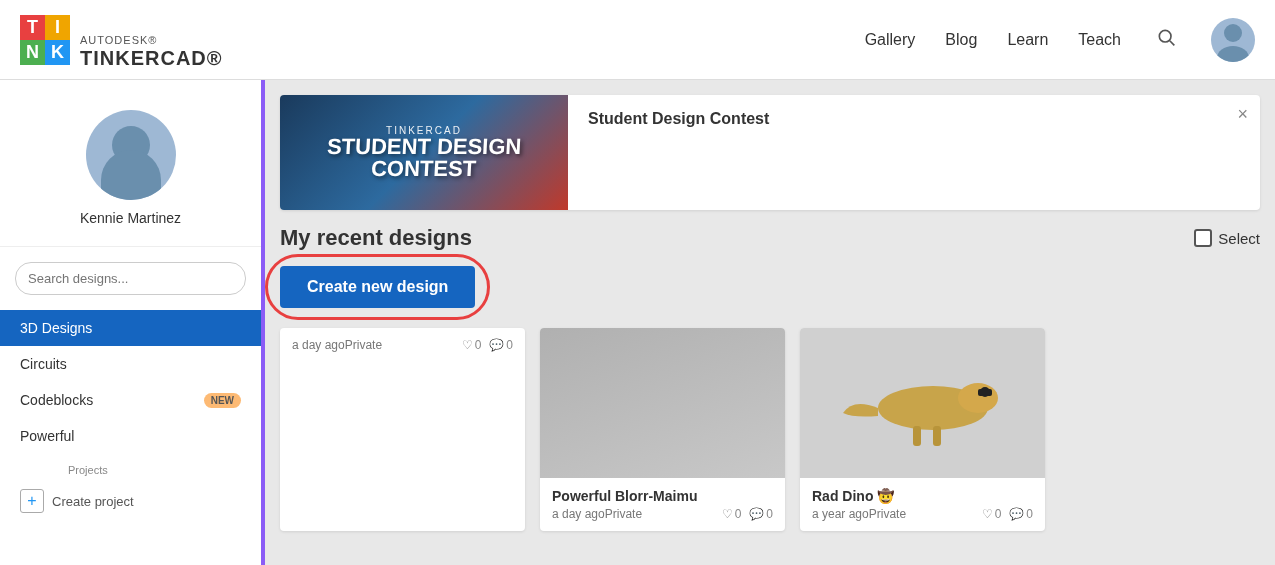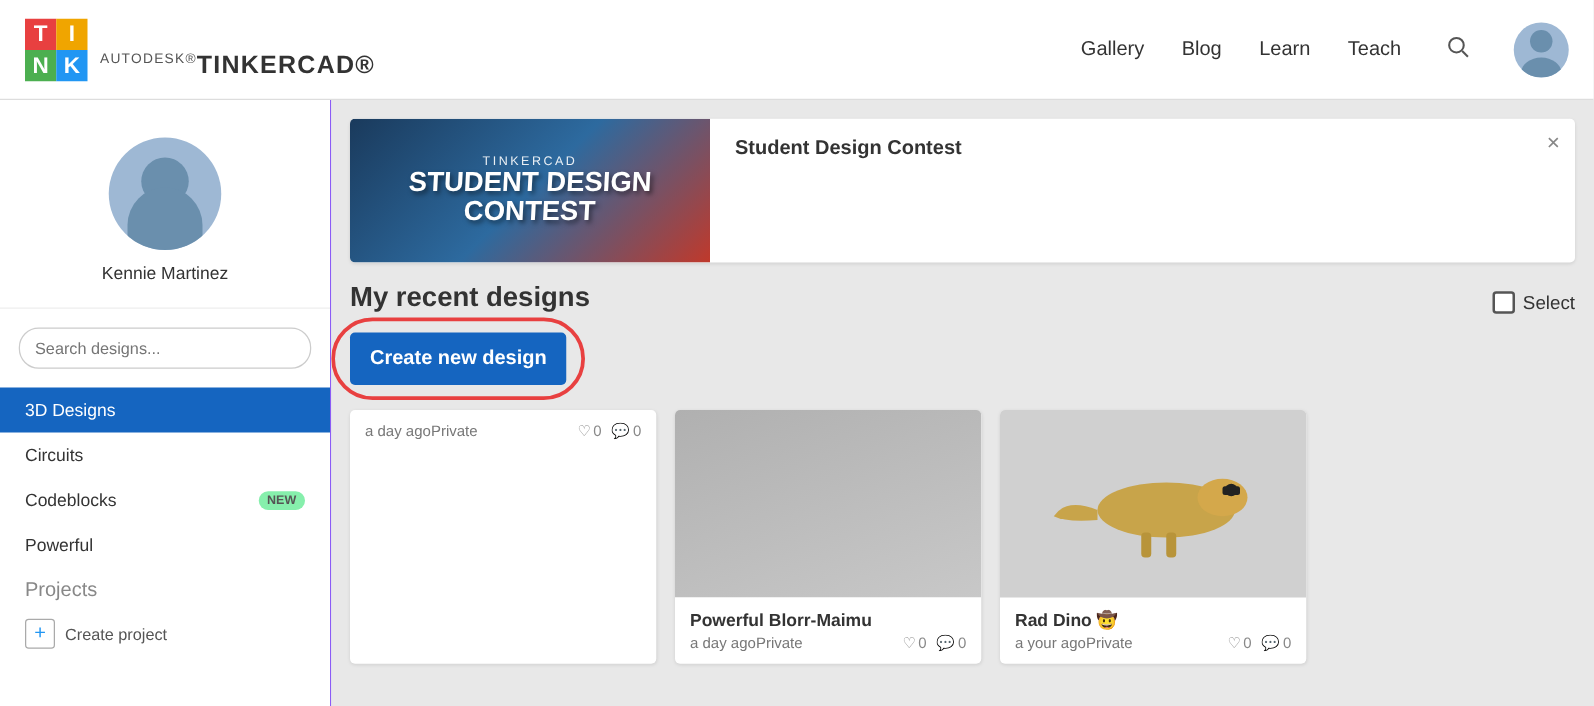--- a/index.html
+++ b/index.html
@@ -35,21 +35,21 @@
       font-weight: bold;
       font-size: 18px;
       color: #fff;
     }
     .logo-cell.t1 { background: #e84040; }
     .logo-cell.i  { background: #f0a500; }
     .logo-cell.n  { background: #4caf50; }
     .logo-cell.k  { background: #2196f3; }
     .logo-text {
       display: flex;
-      flex-direction: row;
+      flex-direction: column;
       line-height: 1.1;
       margin-top: 24px;
     }
     .logo-autodesk {
       font-size: 11px;
       color: #555;
       letter-spacing: 1px;
     }
     .logo-tinkercad {
       font-size: 20px;
@@ -92,21 +92,21 @@
     
     .main-layout {
       display: flex;
       height: calc(565px - 80px);
     }
 
     
     .sidebar {
       width: 265px;
       background: #fff;
-      border-right: 1px solid #8b5cf6;
+      border-right: 4px solid #8b5cf6;
       padding: 20px 0;
       flex-shrink: 0;
       overflow-y: auto;
     }
     .sidebar-profile {
       display: flex;
       flex-direction: column;
       align-items: center;
       padding: 10px 20px 20px;
       border-bottom: 1px solid #eee;
@@ -163,31 +163,32 @@
       cursor: pointer;
       display: flex;
       align-items: center;
       justify-content: space-between;
     }
     .sidebar-menu-item.active {
       background: #1565c0;
       color: #fff;
     }
     .new-badge {
-      background: #86efac;
+      background: #fdba74;
       border-radius: 10px;
       font-size: 10px;
       padding: 2px 7px;
       color: #555;
       font-weight: bold;
     }
     .sidebar-section-title {
       padding: 10px 20px 5px;
-      font-size: 16px;
+      font-size: 11px;
       color: #888;
+      margin-left: 48px;
     }
     .sidebar-create-project {
       display: flex;
       align-items: center;
       gap: 8px;
       padding: 8px 20px;
       font-size: 13px;
       color: #555;
       cursor: pointer;
     }
@@ -282,21 +283,21 @@
       color: #888;
       line-height: 1;
     }
 
     
     .designs-section {
       padding: 15px;
     }
     .designs-header {
       display: flex;
-      align-items: flex-end;
+      align-items: center;
       justify-content: space-between;
       margin-bottom: 15px;
     }
     .designs-title {
       font-size: 22px;
       font-weight: bold;
       color: #333;
     }
     .select-btn {
       display: flex;
@@ -320,21 +321,21 @@
     .actions-row {
       display: flex;
       gap: 10px;
       margin-bottom: 20px;
     }
     .create-new-btn {
       background: #1565c0;
       color: #fff;
       border: none;
       border-radius: 4px;
-      padding: 12px 16px;
+      padding: 12px 27px;
       font-size: 16px;
       font-weight: bold;
       cursor: pointer;
       position: relative;
     }
     
     .create-btn-wrapper {
       position: relative;
       display: inline-block;
     }
@@ -561,21 +562,21 @@
 
               <path d="M55,70 Q30,60 20,75 Q30,80 55,78" fill="#c8a44a"></path>
 
               <rect x="155" y="51" width="14" height="7" rx="2" fill="#222"></rect>
             </svg>
           </div>
           <div class="design-card-info">
             <div class="design-card-name">Rad Dino 🤠</div>
             <div class="design-card-meta">
               <div class="design-card-meta-left">
-                <span>a your ago</span>
+                <span>a year ago</span>
                 <span>Private</span>
               </div>
               <div class="design-card-actions">
                 <span class="action-icon">♡<span>0</span></span>
                 <span class="action-icon">💬<span>0</span></span>
               </div>
             </div>
           </div>
         </div>
 

